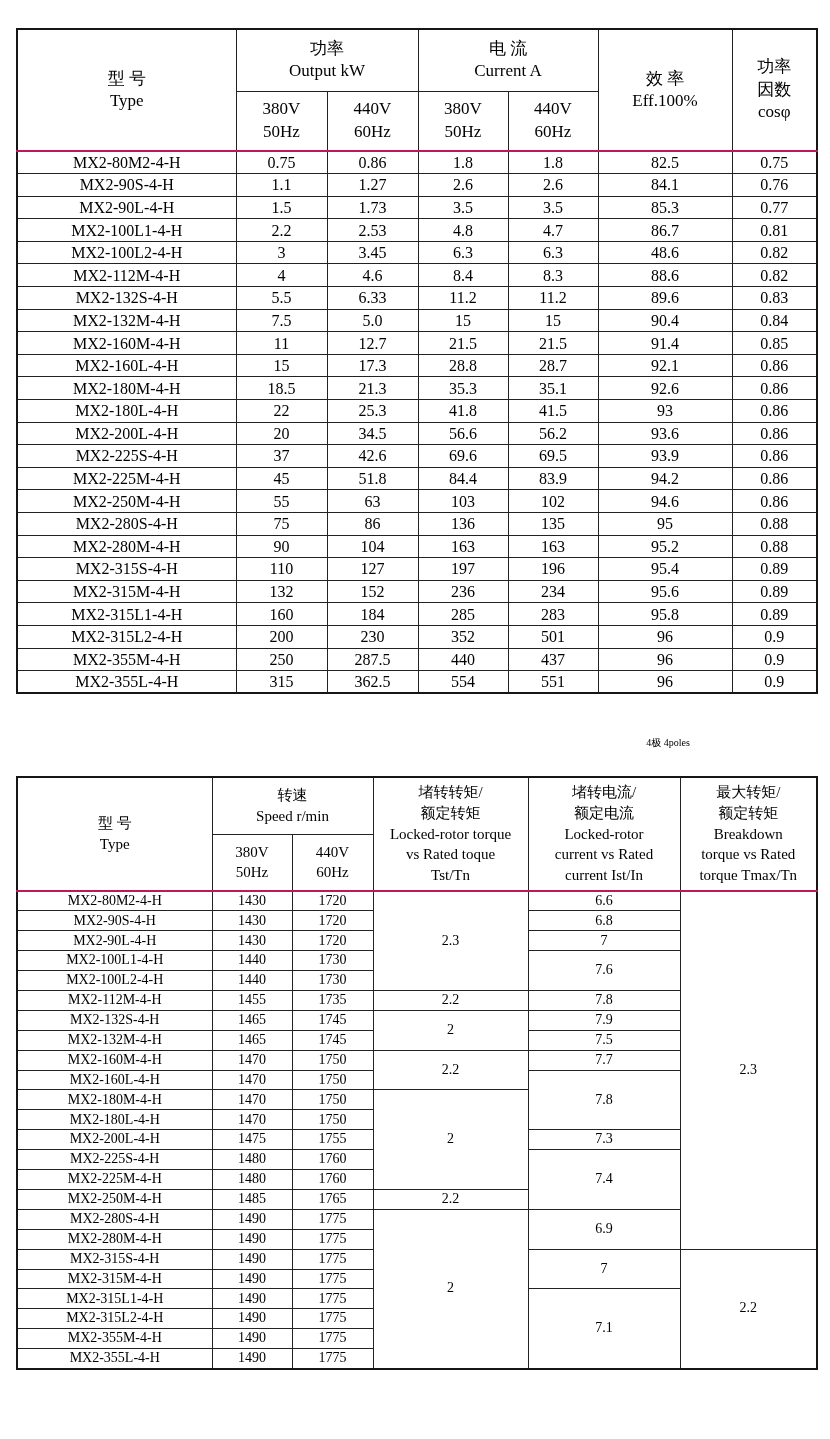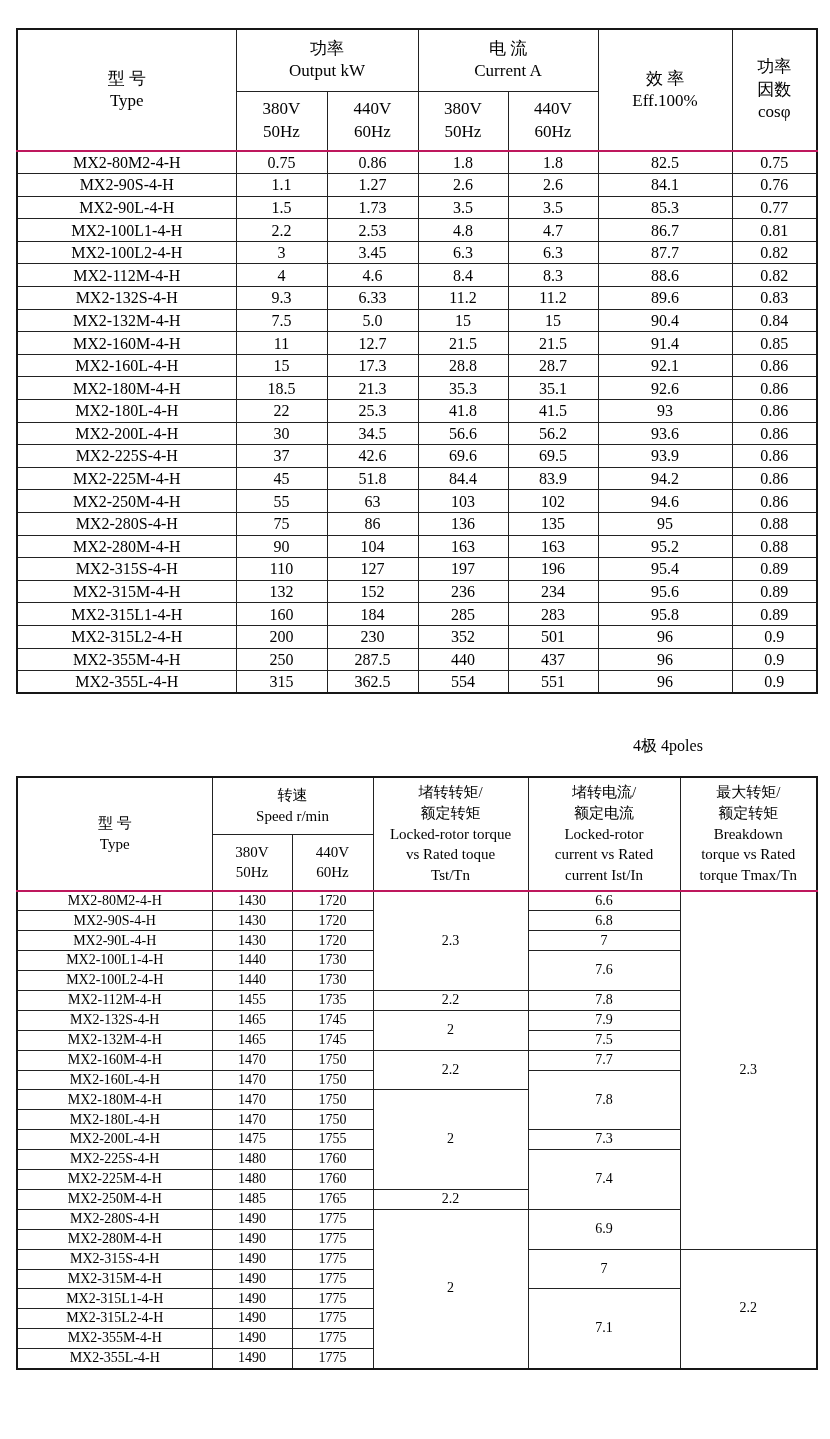--- a/index.html
+++ b/index.html
@@ -31,21 +31,21 @@
 
   
   .t2 { top:776px; }
   .t2 thead th { font-size:15px; line-height:1.38; }
   .t2 tr.band1 th { height:57px;margin-left:42px; }
   .t2 tr.band2 th { height:57px; }
   .t2 tbody td { height:19.9px; font-size:14px; }
 
   .poles-note {
     position:absolute; top:736px; left:587px; width:162px; height:22px;
-    text-align:center; font-size:16px; color:#000;
+    text-align:center; font-size:10px; color:#000;
   }
 </style>
 </head>
 <body>
 
 <div>
 
   <table class="t1">
     <colgroup>
       <col style="width:219px">
@@ -117,35 +117,35 @@
           <td>4.7</td>
           <td>86.7</td>
           <td>0.81</td>
         </tr>
         <tr>
           <td>MX2-100L2-4-H</td>
           <td>3</td>
           <td>3.45</td>
           <td>6.3</td>
           <td>6.3</td>
-          <td>87.7</td>
+          <td>48.6</td>
           <td>0.82</td>
         </tr>
         <tr>
           <td>MX2-112M-4-H</td>
           <td>4</td>
           <td>4.6</td>
           <td>8.4</td>
           <td>8.3</td>
           <td>88.6</td>
           <td>0.82</td>
         </tr>
         <tr>
           <td>MX2-132S-4-H</td>
-          <td>9.3</td>
+          <td>5.5</td>
           <td>6.33</td>
           <td>11.2</td>
           <td>11.2</td>
           <td>89.6</td>
           <td>0.83</td>
         </tr>
         <tr>
           <td>MX2-132M-4-H</td>
           <td>7.5</td>
           <td>5.0</td>
@@ -185,21 +185,21 @@
           <td>MX2-180L-4-H</td>
           <td>22</td>
           <td>25.3</td>
           <td>41.8</td>
           <td>41.5</td>
           <td>93</td>
           <td>0.86</td>
         </tr>
         <tr>
           <td>MX2-200L-4-H</td>
-          <td>30</td>
+          <td>20</td>
           <td>34.5</td>
           <td>56.6</td>
           <td>56.2</td>
           <td>93.6</td>
           <td>0.86</td>
         </tr>
         <tr>
           <td>MX2-225S-4-H</td>
           <td>37</td>
           <td>42.6</td>

